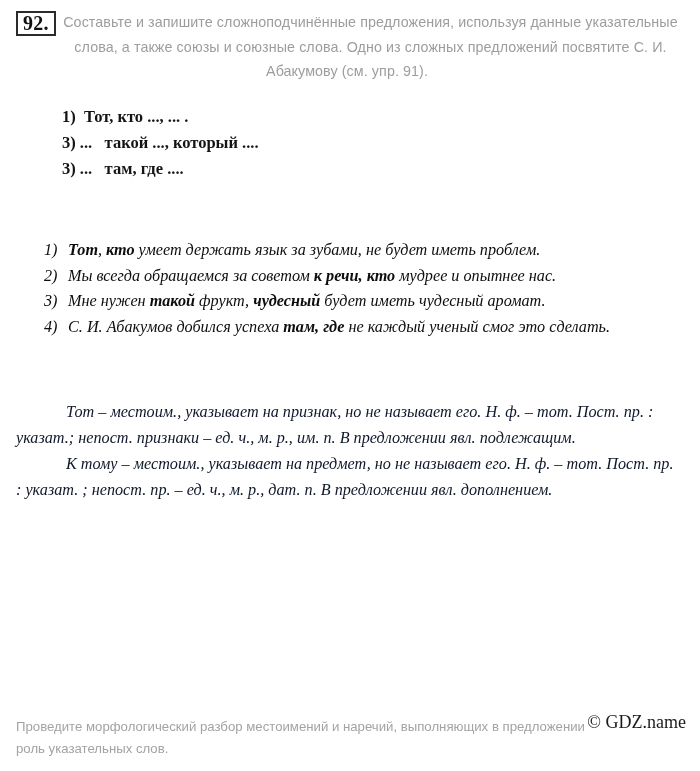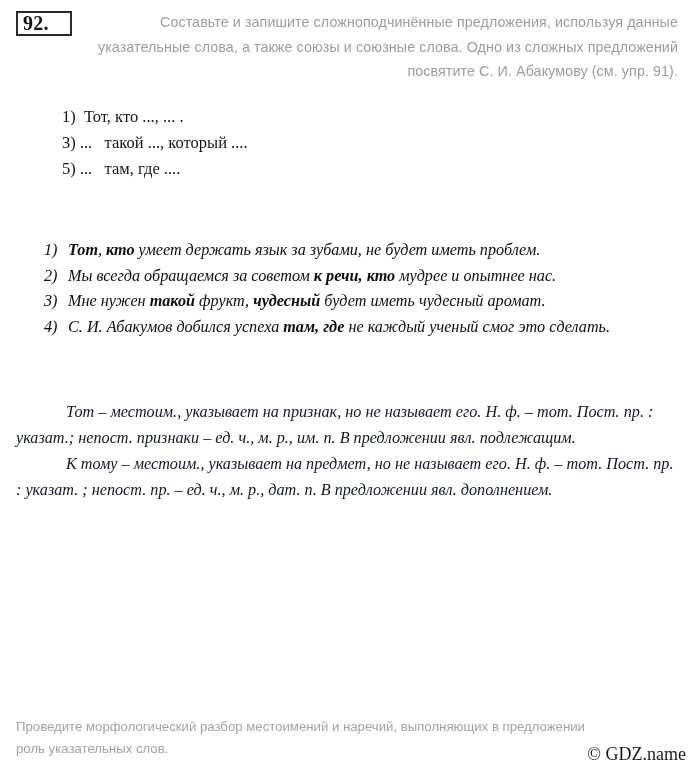--- a/index.html
+++ b/index.html
@@ -24,51 +24,52 @@
   
   .task-header {
     position: absolute;
     left: 16px;
     top: 10px;
     width: 662px;
   }
   .ex-num {
     float: left;
     border: 2px solid #2b2b2b;
-    padding: 0px 21px 1px 5px;
+    padding: 0px 5px 1px 5px;
     margin: 1px 7px 0 0;
     font-family: "Liberation Serif", "DejaVu Serif", serif;
     font-weight: bold;
     font-size: 20px;
     line-height: 20px;
     color: #111111;
     letter-spacing: 0.3px;
   }
   .task-text {
     font-family: "Liberation Sans", "DejaVu Sans", sans-serif;
     font-size: 14.3px;
     line-height: 24.5px;
     color: #9d9d9d;
-    text-align: right;
+    text-align: center;
     letter-spacing: 0.08px;
   }
 
   
   .prompts {
     position: absolute;
     left: 62px;
     top: 104px;
     width: 600px;
   }
   .prompt-row {
     font-family: "Liberation Serif", "DejaVu Serif", serif;
     font-size: 16.5px;
     line-height: 25.8px;
     color: #141414;
     white-space: pre;
+    font-weight: bold;
   }
 
   
   .answers {
     position: absolute;
     left: 44px;
     top: 238px;
     width: 640px;
   }
   .answer-row {
@@ -118,42 +119,42 @@
     top: 716px;
     width: 580px;
     font-family: Liberation Sans, sans-serif;
     font-size: 13.2px;
     line-height: 22px;
     color: #a3a3a3;
   }
   .watermark {
     position: absolute;
     right: 14px;
-    top: 744px;
+    top: 712px;
     font-family: "Liberation Serif", "DejaVu Serif", serif;
     font-size: 18px;
     line-height: 20px;
     color: #1a1a1a;
     white-space: pre;
   }
 </style>
 </head>
 <body>
 
 <div class="page">
 
   <div class="task-header">
     <span class="ex-num">92.</span>
     <div class="task-text">Составьте и запишите сложноподчинённые предложения, используя данные указательные слова, а также союзы и союзные слова. Одно из сложных предложений посвятите С. И. Абакумову (см. упр. 91).</div>
   </div>
 
   <div class="prompts">
       <div class="prompt-row">1)  Тот, кто ..., ... .</div>
       <div class="prompt-row">3) ...   такой ..., который ....</div>
-      <div class="prompt-row">5) ...   там, где ....</div>
+      <div class="prompt-row">3) ...   там, где ....</div>
     </div>
 
   <div class="answers">
       <div class="answer-row">
         <span class="answer-marker">1)</span>
         <span class="answer-body"><b>Тот</b><span>, </span><b>кто</b><span> умеет держать язык за зубами, не будет иметь проблем.</span></span>
       </div>
       <div class="answer-row">
         <span class="answer-marker">2)</span>
         <span class="answer-body"><span>Мы всегда обращаемся за советом </span><b>к речи, кто</b><span> мудрее и опытнее нас.</span></span>

